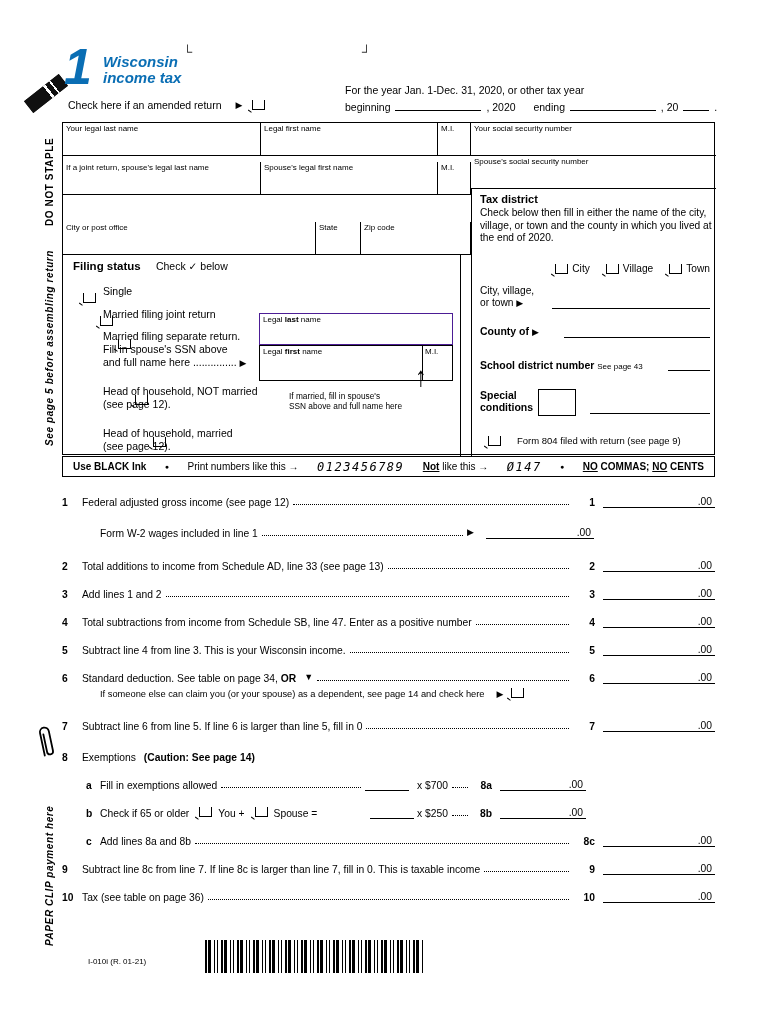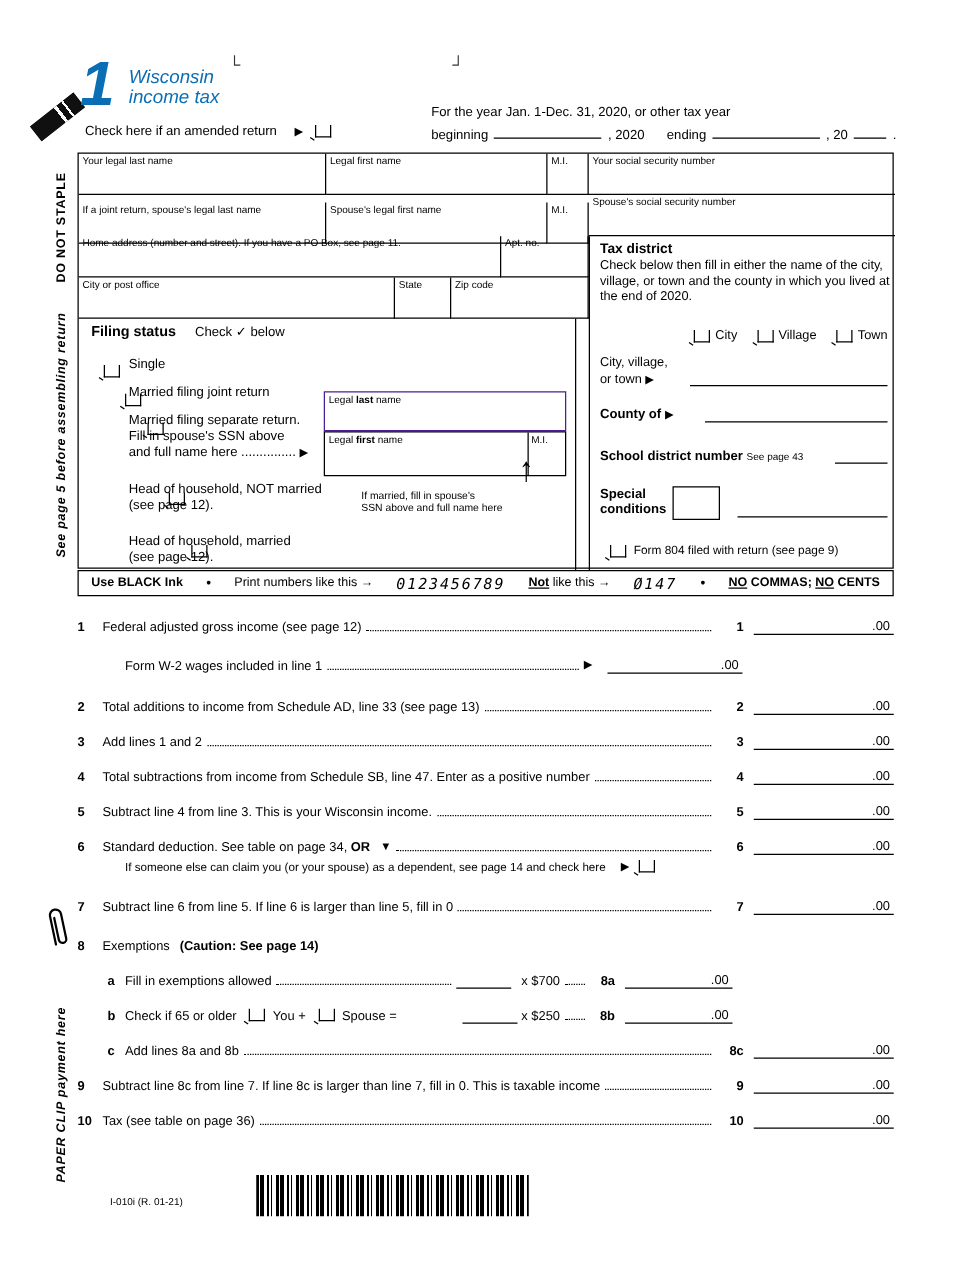--- a/index.html
+++ b/index.html
@@ -9,21 +9,21 @@
   .abs{position:absolute}
   .b{font-weight:bold}
   .vtext{position:absolute;writing-mode:vertical-rl;transform:rotate(180deg);
          font-weight:bold;font-size:10px;letter-spacing:.6px;white-space:nowrap}
   .vtext.it{font-style:italic}
   .tape{position:absolute;left:24px;top:86px;width:44px;height:15px;background:#101010;
         transform:rotate(-38deg);
         background-image:linear-gradient(90deg,#101010 55%,#fff 55%,#fff 61%,#101010 61%,#101010 72%,#fff 72%,#fff 76%,#101010 76%)}
   .formnum{position:absolute;left:64px;top:42px;font-size:50px;font-weight:bold;font-style:italic;
            line-height:1;color:var(--accent,#0a6eb4)}
-  .ftitle{position:absolute;left:103px;top:54px;font-size:15px;font-weight:normal;font-style:italic;
+  .ftitle{position:absolute;left:103px;top:54px;font-size:15px;font-weight:bold;font-style:italic;
           line-height:16px;color:var(--accent,#0a6eb4)}
   .year{position:absolute;left:630px;top:34px;font-size:42px;font-weight:bold;font-style:italic}
   .corner{position:absolute;font-size:13px;color:#333}
   .blank{display:inline-block;border-bottom:1px solid #000;height:11px;vertical-align:baseline}
   .cb{display:inline-block;width:13px;height:10px;border:1px solid #000;border-top:none;position:relative;flex:none}
   .cb:before{content:"";position:absolute;left:-4px;bottom:-3px;width:4px;height:4px;
              border-bottom:1px solid #000;transform:rotate(35deg)}
   .upper{position:absolute;left:62px;top:122px;width:653px;height:333px;border:1px solid #000}
   .ngrow{position:absolute;display:flex}
   .cell{border-right:1px solid #000;border-bottom:1px solid #000;height:100%;padding:1px 3px;overflow:hidden}
@@ -108,28 +108,20 @@
       <div class="cell" style="width:198px">
           <span class="cl">If a joint return, spouse's legal last name</span>
         </div>
       <div class="cell" style="width:177px">
           <span class="cl">Spouse's legal first name</span>
         </div>
       <div class="cell" style="width:33px">
           <span class="cl">M.I.</span>
         </div>
     </div>
-    <div class="ngrow" style="left:0;top:66px;width:408px;height:33px">
-      <div class="cell" style="width:338px">
-          <span class="cl">Home address (number and street). If you have a PO Box, see page 11.</span>
-        </div>
-      <div class="cell" style="width:70px">
-          <span class="cl">Apt. no.</span>
-        </div>
-    </div>
     <div class="ngrow" style="left:0;top:99px;width:408px;height:33px">
       <div class="cell" style="width:253px">
           <span class="cl">City or post office</span>
         </div>
       <div class="cell" style="width:45px">
           <span class="cl">State</span>
         </div>
       <div class="cell" style="width:110px">
           <span class="cl">Zip code</span>
         </div>
@@ -172,21 +164,21 @@
         <span class="b">School district number</span>
         <span style="font-size:8px">See page 43</span>
       </div>
       <div class="uline" style="left:196px;top:181px;width:42px"></div>
       <div class="abs b" style="left:8px;top:200px;font-size:10.5px;line-height:12px">
         <div>Special</div>
         <div>conditions</div>
       </div>
       <div class="abs" style="left:66px;top:200px;width:38px;height:27px;border:1px solid #000"></div>
       <div class="uline" style="left:118px;top:224px;width:120px"></div>
-      <div class="abs" style="left:16px;top:246px;font-size:9.5px;display:flex;align-items:center;gap:6px">
+      <div class="abs" style="left:16px;top:246px;font-size:9.5px;display:flex;align-items:center;gap:16px">
         <span class="cb"></span>
         <span>Form 804 filed with return (see page 9)</span>
       </div>
     </div>
 
     <div class="fsbox">
       <div class="abs" style="left:10px;top:5px;font-size:11.5px">
         <span class="b">Filing status</span>
         <span style="font-size:10.5px;margin-left:12px">Check ✓ below</span>
       </div>

